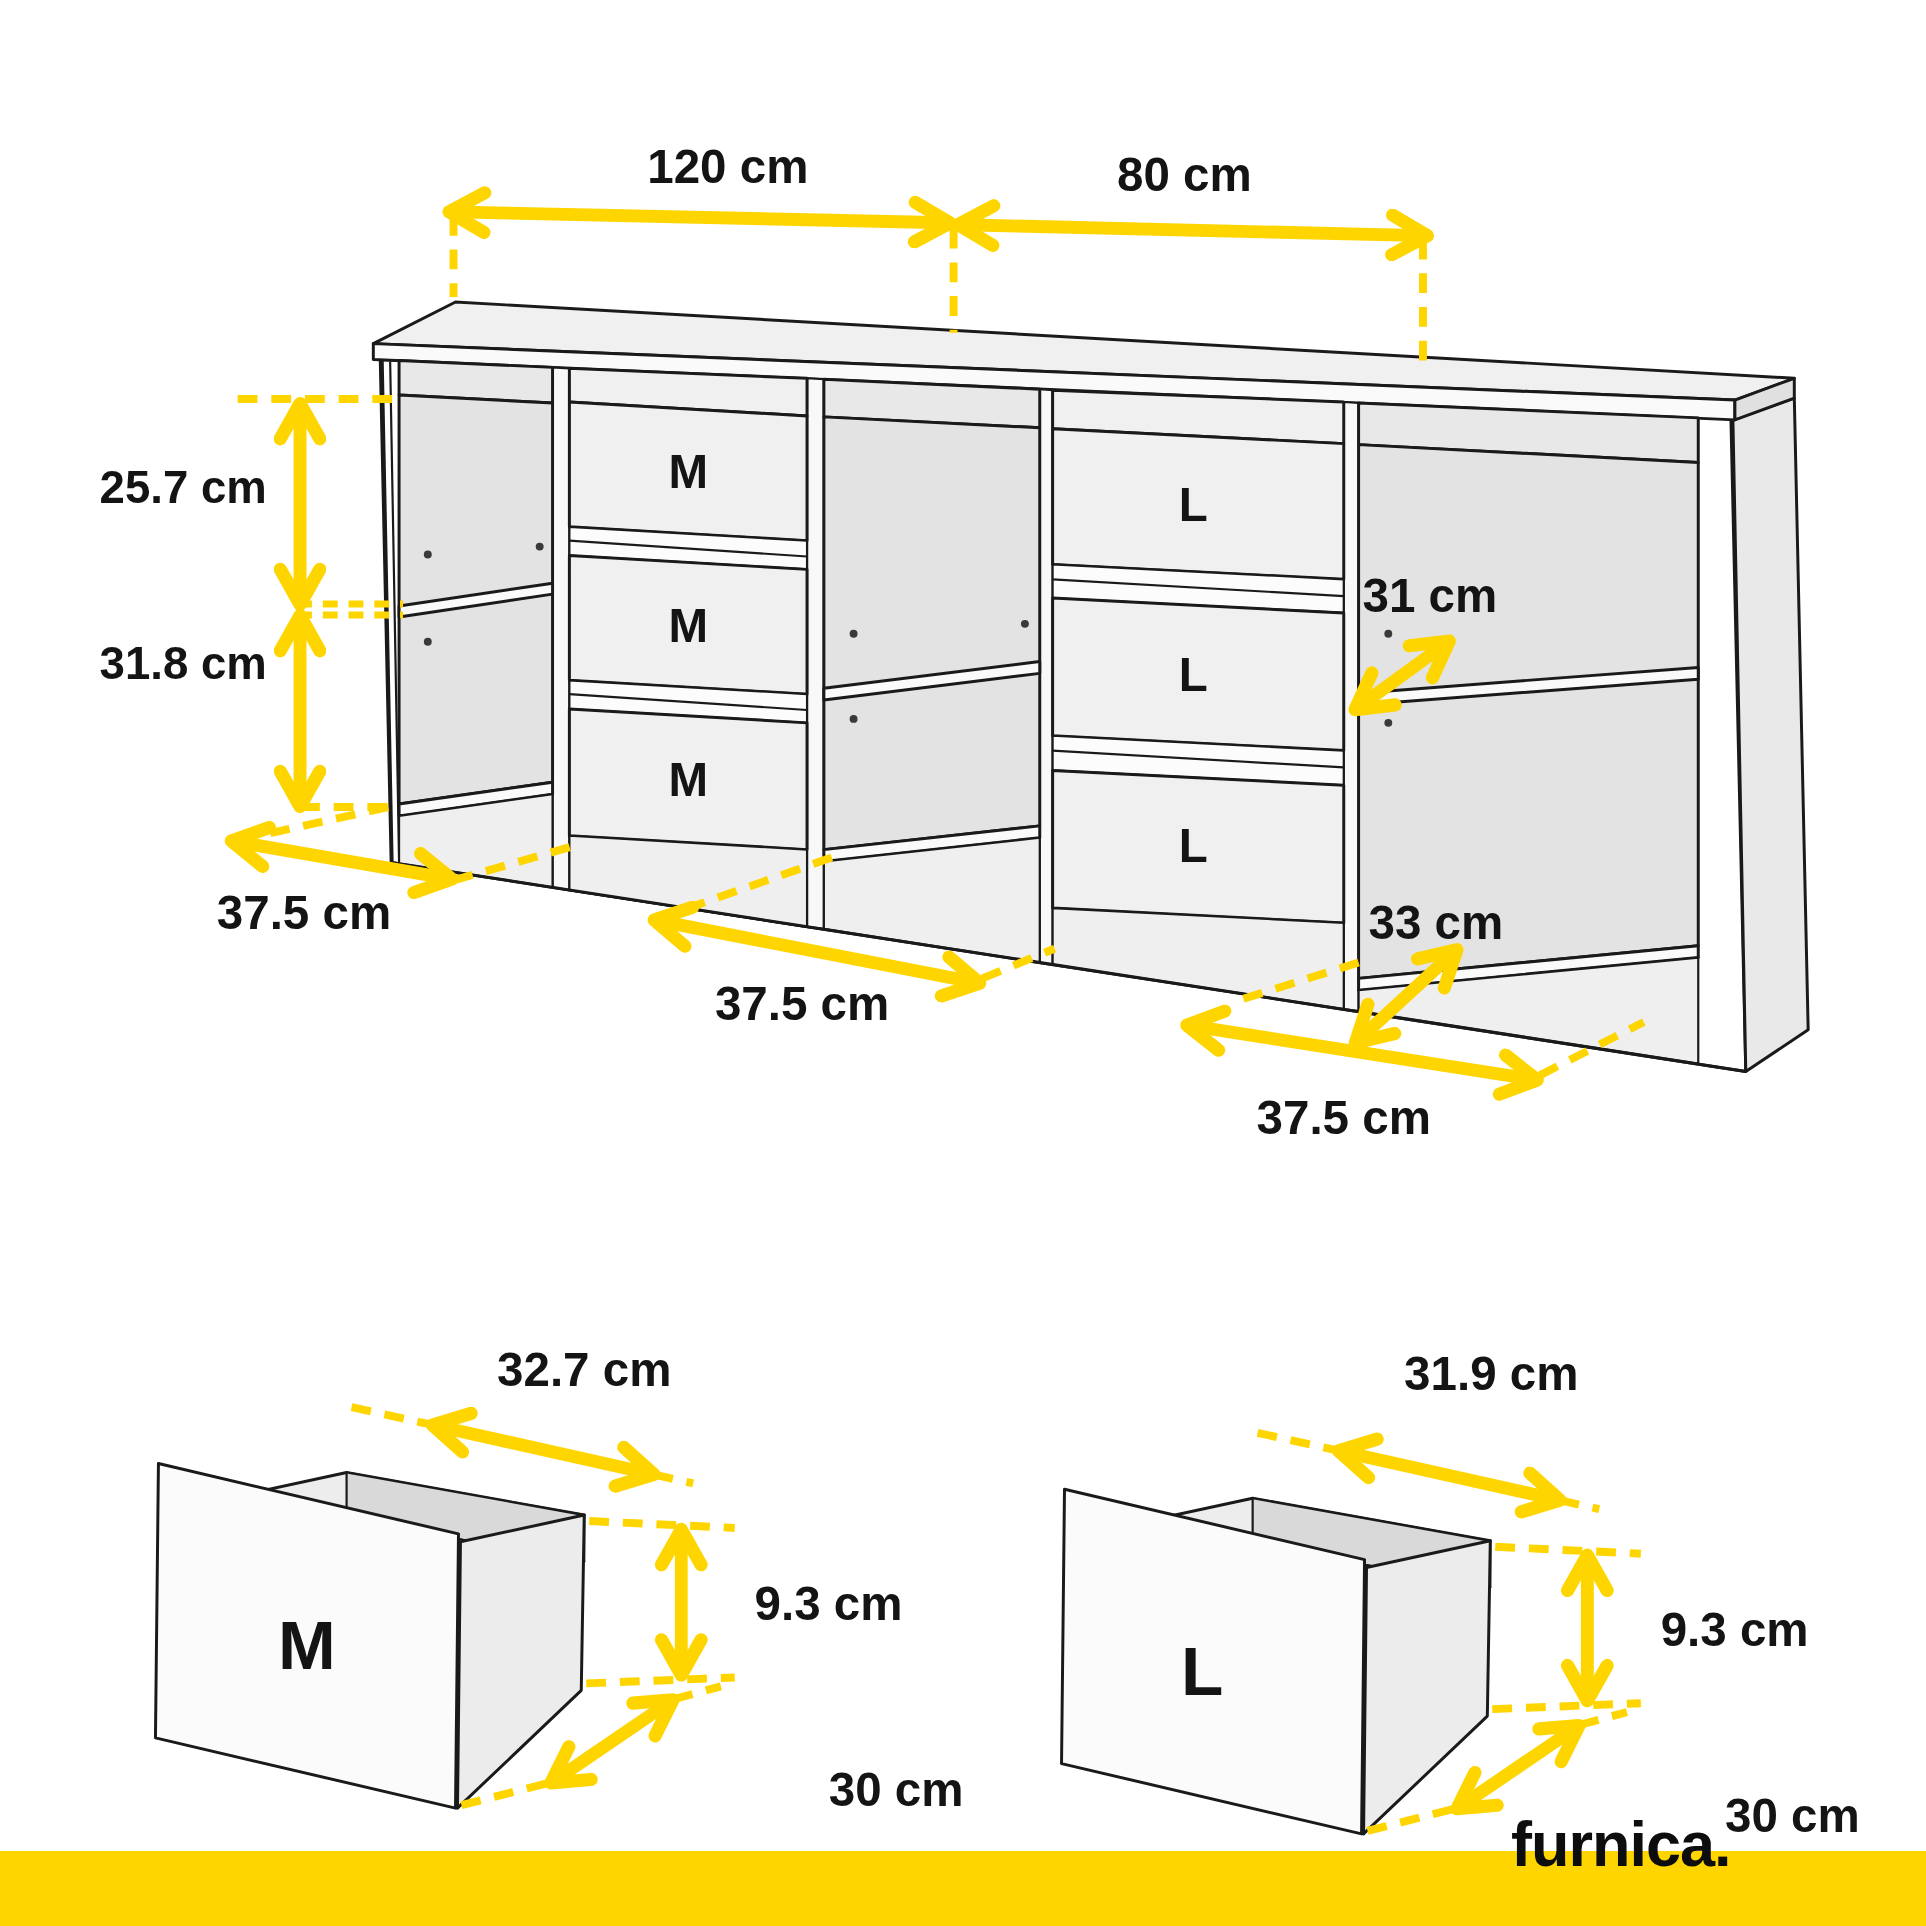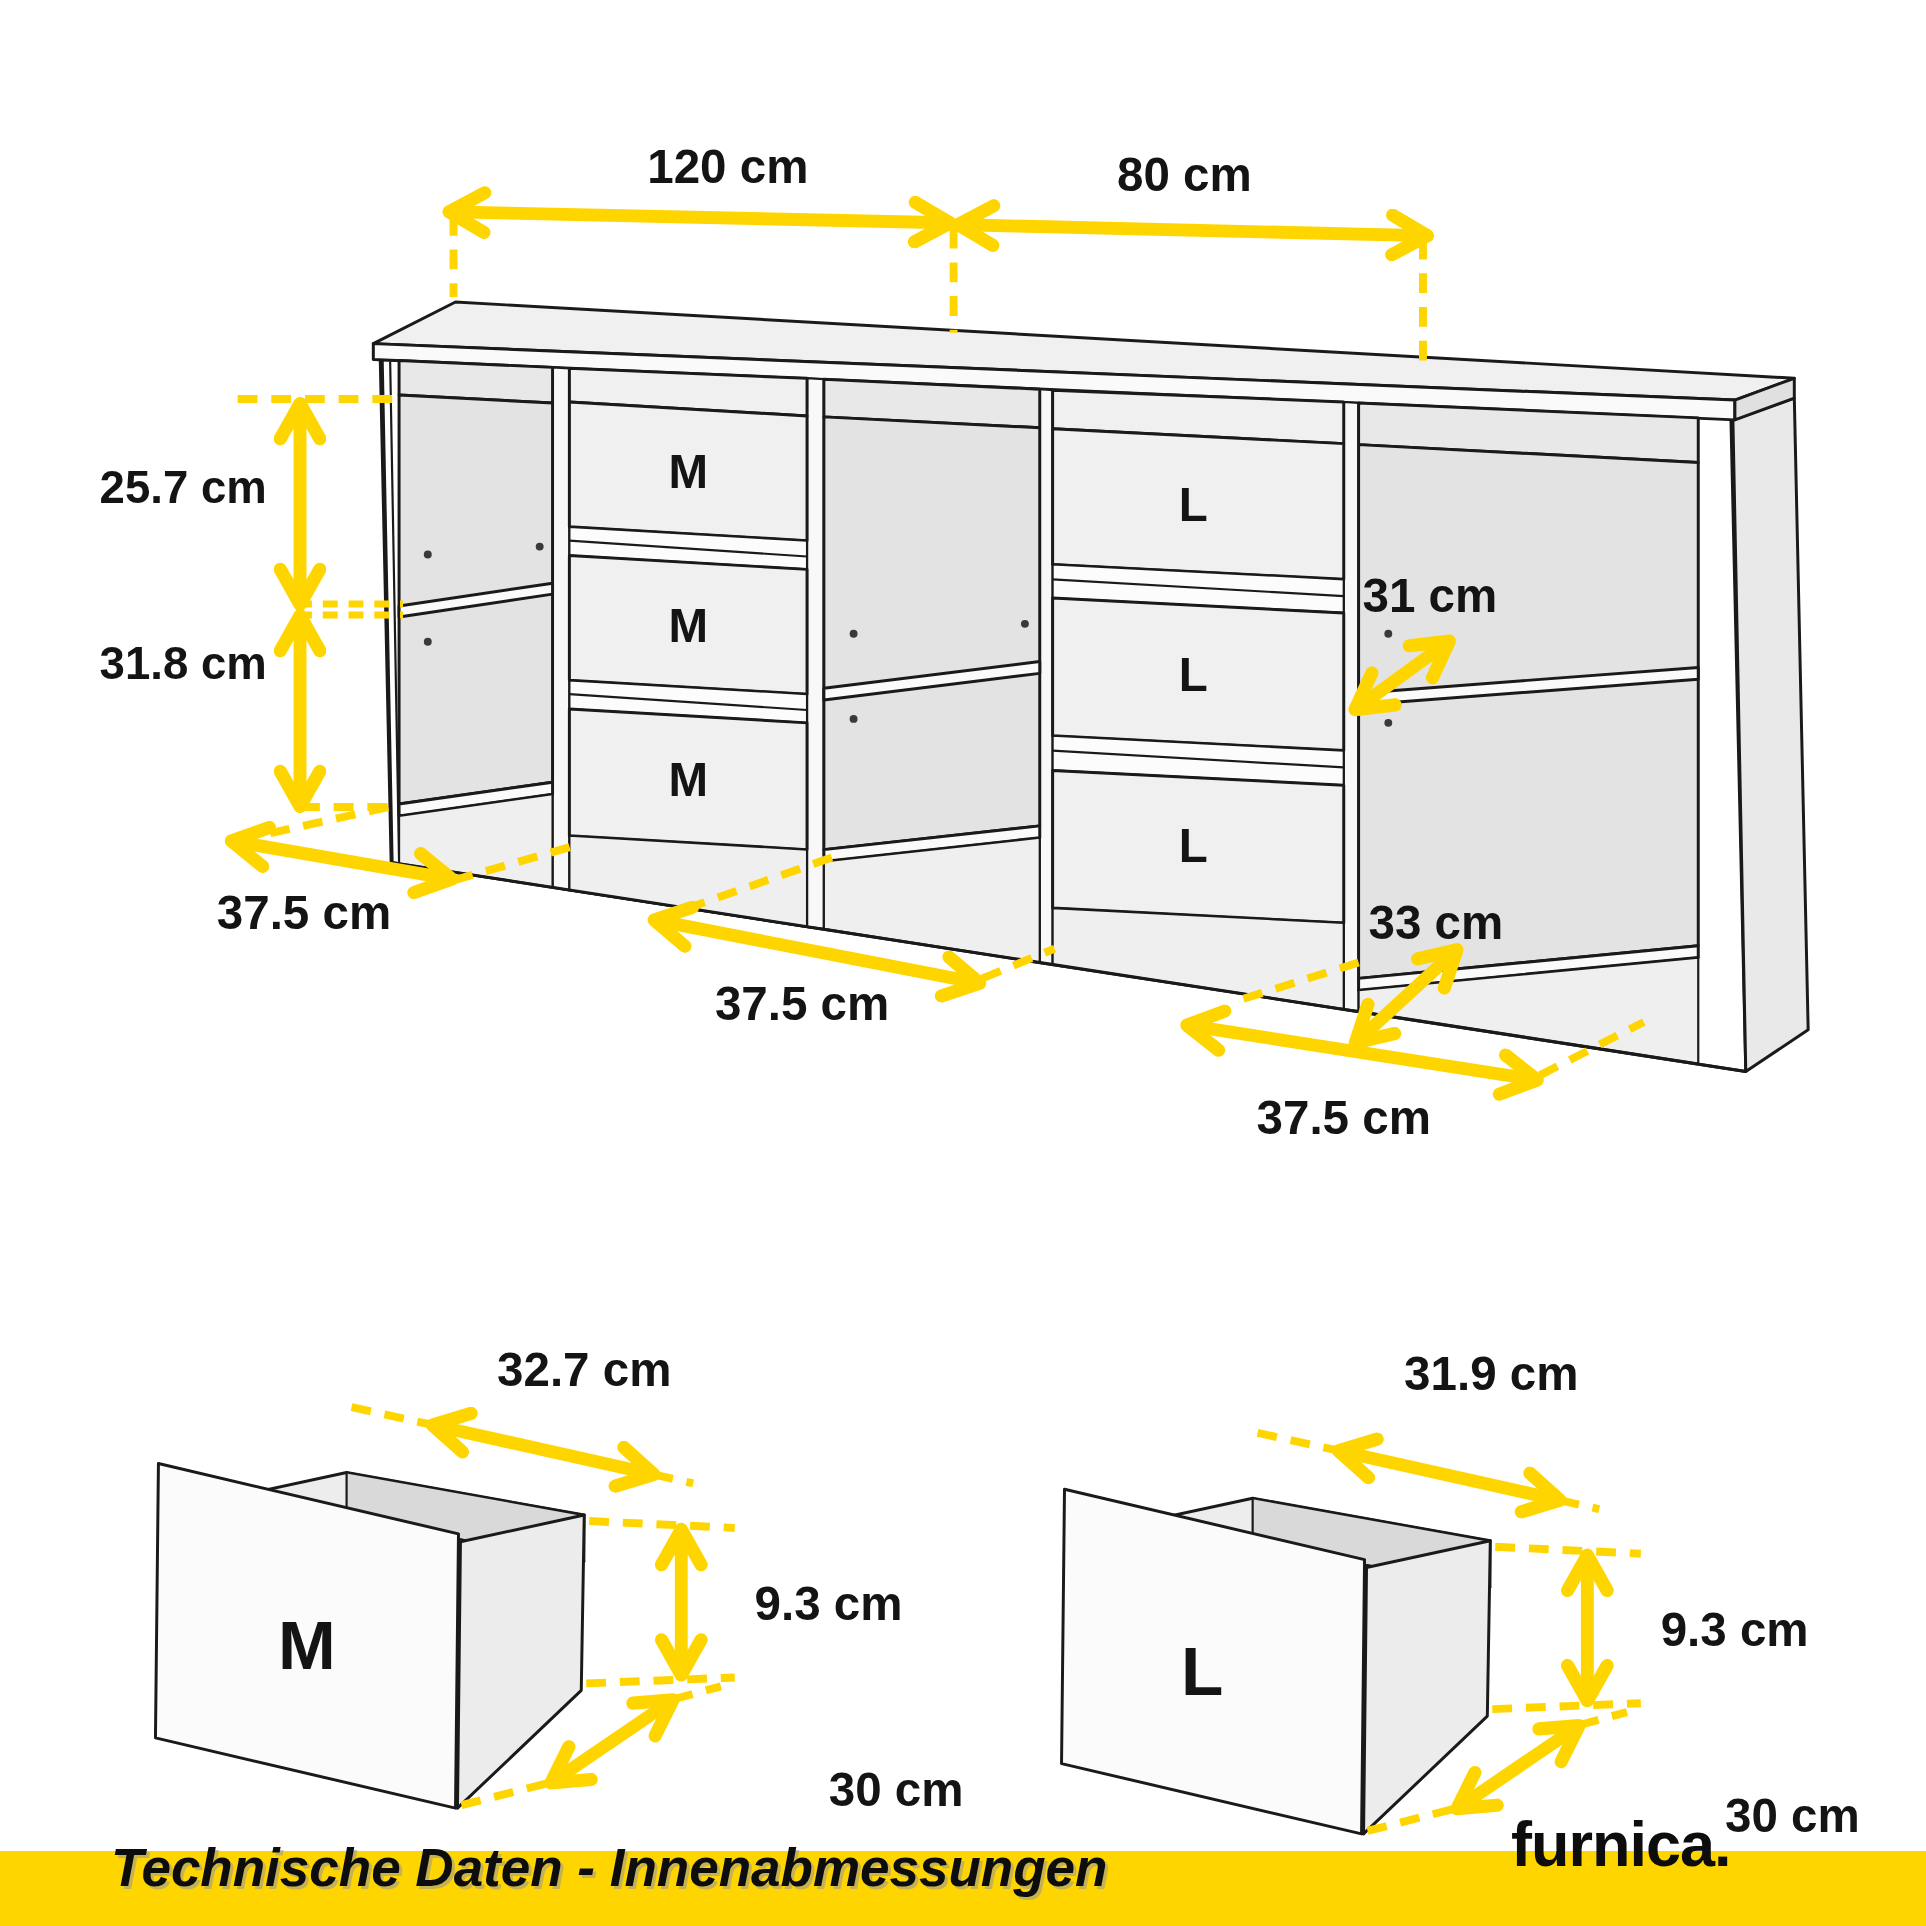--- a/index.html
+++ b/index.html
@@ -217,17 +217,16 @@
     <text class="dim-label" text-anchor="start" x="1677" y="1662">9.3 cm</text>
 
     <line class="ydash" x1="1381" y1="1849" x2="1471" y2="1826"></line>
     <line class="yarrow" x1="1475" y1="1824" x2="1591" y2="1745" marker-start="url(#arr)" marker-end="url(#arr)"></line>
     <line class="ydash" x1="1595" y1="1742" x2="1643" y2="1729"></line>
     <text class="dim-label" text-anchor="middle" x="1810" y="1850">30 cm</text>
   </g>
 </svg>
 
   <div id="footer-band"></div>
-  <div id="footer-title">Technische Daten - Innenabmessungen</div>
   <div id="brand-logo">furnica.</div>
 
 </div>
 
 
 </body></html>

